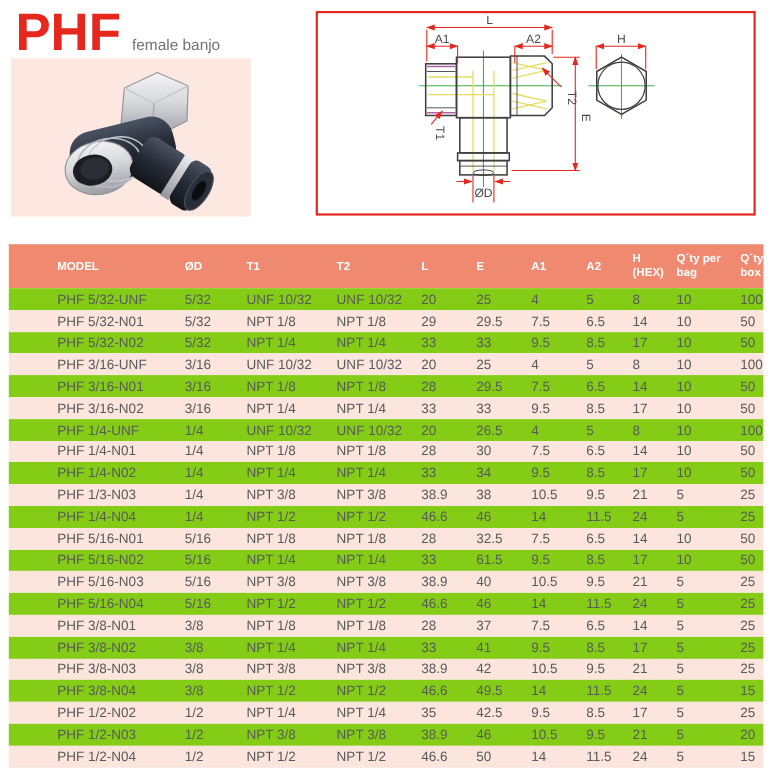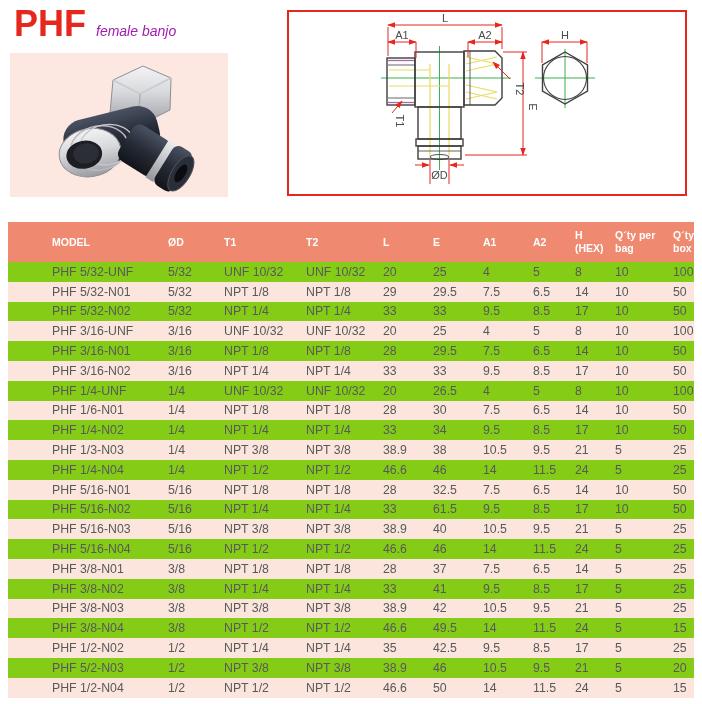--- a/index.html
+++ b/index.html
@@ -2,22 +2,22 @@
 <html><head>
 <meta charset="utf-8">
 <style>
   html,body{margin:0;padding:0;}
   body{
     width:702px;height:704px;position:relative;background:#ffffff;
     font-family:"Liberation Sans", sans-serif;overflow:hidden;
   }
   
   .pagehead{position:absolute;left:14px;top:6px;display:flex;align-items:baseline;gap:10px;}
-  .title{font-size:36px;font-weight:bold;color:#e5271e;letter-spacing:0px;line-height:1;}
-  .subtitle{font-size:14px;color:#a21caf;font-style:italic;}
+  .title{font-size:48px;font-weight:bold;color:#e5271e;letter-spacing:0px;line-height:1;}
+  .subtitle{font-size:14px;color:#737373;}
   
   .photo{position:absolute;left:10px;top:53px;width:218px;height:144px;background:#fce8e0;}
   
   .diagram{position:absolute;left:287px;top:10px;width:396px;height:182px;border:2px solid #e5271e;background:#ffffff;}
   .diagram svg{display:block;}
   .dimtext{font-size:11px;fill:#4a4a4a;font-family:"Liberation Sans",sans-serif;}
   
   .table{position:absolute;left:8px;top:222px;width:686px;}
   .thead-row, .trow{
     display:grid;
@@ -298,21 +298,21 @@
         <div class="tcell">UNF 10/32</div>
         <div class="tcell">20</div>
         <div class="tcell">26.5</div>
         <div class="tcell">4</div>
         <div class="tcell">5</div>
         <div class="tcell">8</div>
         <div class="tcell">10</div>
         <div class="tcell">100</div>
       </div>
       <div class="trow alt">
-        <div class="tcell">PHF 1/6-N01</div>
+        <div class="tcell">PHF 1/4-N01</div>
         <div class="tcell">1/4</div>
         <div class="tcell">NPT 1/8</div>
         <div class="tcell">NPT 1/8</div>
         <div class="tcell">28</div>
         <div class="tcell">30</div>
         <div class="tcell">7.5</div>
         <div class="tcell">6.5</div>
         <div class="tcell">14</div>
         <div class="tcell">10</div>
         <div class="tcell">50</div>
@@ -467,21 +467,21 @@
         <div class="tcell">NPT 1/4</div>
         <div class="tcell">35</div>
         <div class="tcell">42.5</div>
         <div class="tcell">9.5</div>
         <div class="tcell">8.5</div>
         <div class="tcell">17</div>
         <div class="tcell">5</div>
         <div class="tcell">25</div>
       </div>
       <div class="trow">
-        <div class="tcell">PHF 5/2-N03</div>
+        <div class="tcell">PHF 1/2-N03</div>
         <div class="tcell">1/2</div>
         <div class="tcell">NPT 3/8</div>
         <div class="tcell">NPT 3/8</div>
         <div class="tcell">38.9</div>
         <div class="tcell">46</div>
         <div class="tcell">10.5</div>
         <div class="tcell">9.5</div>
         <div class="tcell">21</div>
         <div class="tcell">5</div>
         <div class="tcell">20</div>

